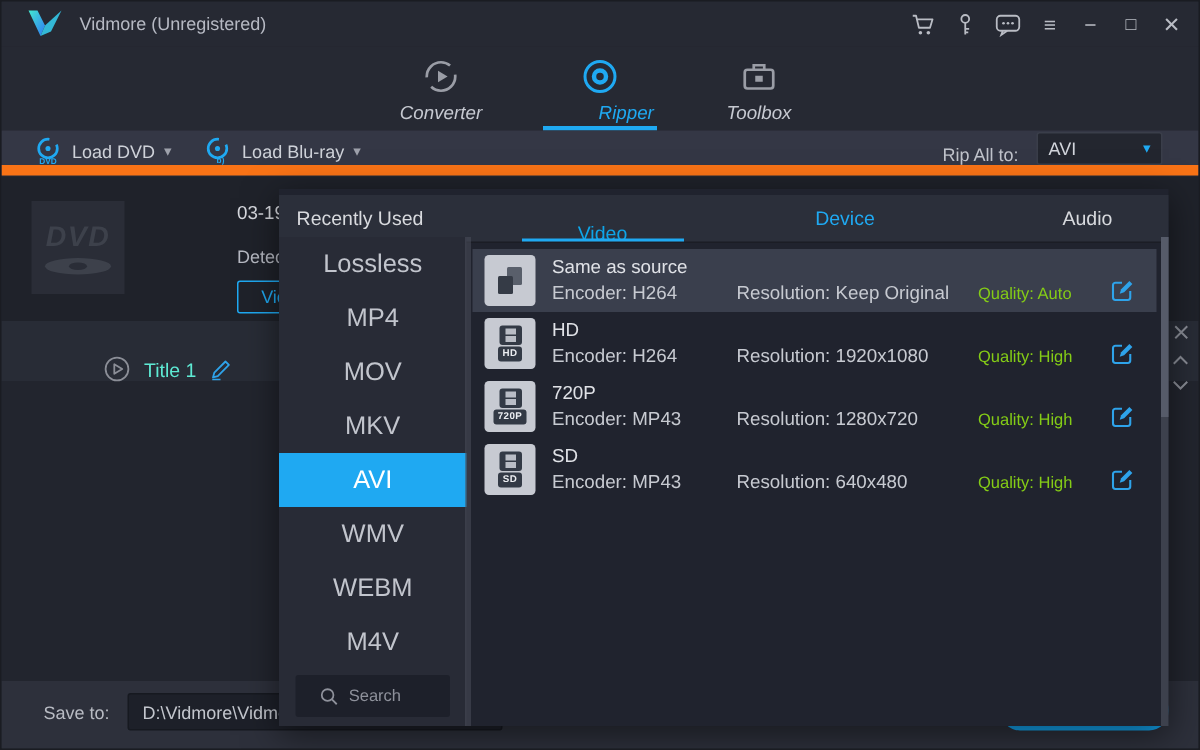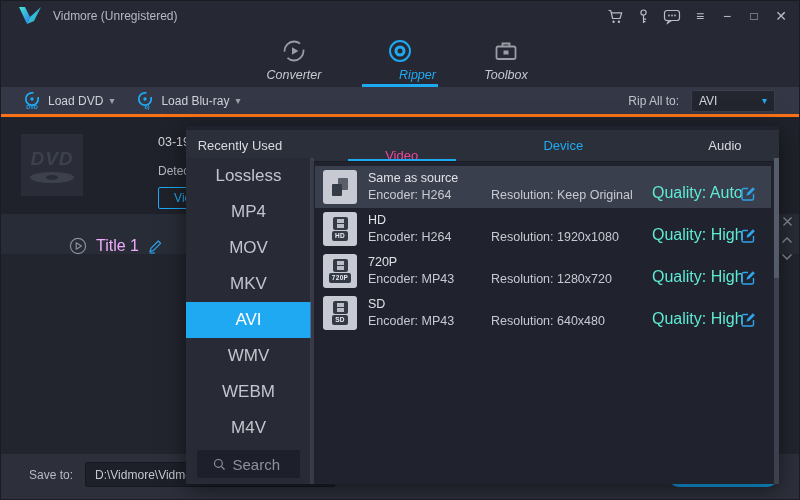--- a/index.html
+++ b/index.html
@@ -16,80 +16,80 @@
   .tb-icons { position:absolute; right:10px; top:0; height:30px; display:flex; align-items:center; gap:11px; }
   .tb-icons .uni { color:#b9bcc4; font-size:14px; line-height:1; cursor:default; width:16px; text-align:center; }
   .tb-icons svg { display:block; }
   
   .nav { position:absolute; top:30px; left:0; right:0; height:56px; background:#262933; display:flex; justify-content:center; gap:26px; }
   .nav-tab { width:80px; display:flex; flex-direction:column; align-items:center; justify-content:flex-start; padding-top:7px; position:relative; cursor:pointer; }
   .nav-tab .nlabel { margin-top:4px; font-size:12.5px; color:#c6c9d1;font-style:italic; }
   .nav-tab.active .nlabel { color:#1fa9f2;margin-left:35px; }
   .nav-tab.active::after { content:""; position:absolute; bottom:0; left:2px; right:2px; height:3px; background:#1fa9f2; }
   
-  .toolbar { position:absolute; top:86px; left:0; right:0; height:30px; background:#343745; display:flex; align-items:center; border-bottom:3px solid #f97316; }
+  .toolbar { position:absolute; top:86px; left:0; right:0; height:30px; background:#343745; display:flex; align-items:flex-end; border-bottom:7px solid #f97316; }
   .load-btn { display:flex; align-items:center; gap:6px; margin-left:22px; color:#cfd2d9; cursor:pointer; }
   .load-btn .chev { color:#9ea1ab; font-size:10px; }
   .ripall { position:absolute; right:120px; color:#c0c3cb; }
   .ripall-select { position:absolute; right:24px; width:84px; height:22px; background:#23262f; border:1px solid #3a3e4a; border-radius:2px; display:flex; align-items:center; padding:0 7px; cursor:pointer; }
   .ripall-select .val { flex:1; color:#d2d5dc; }
   .ripall-select .chev { color:#1fa9f2; font-size:10px; }
   
   .band-source { position:absolute; top:117px; left:0; right:0; height:96px; background:#1f222a; }
   .band-title  { position:absolute; top:213px; left:0; right:0; height:40px; background:#282c36; }
   .band-rest   { position:absolute; top:253px; left:0; right:0; height:207px; background:#22252e; }
   
   .dvd-thumb { position:absolute; top:133px; left:20px; width:62px; height:62px; background:#2a2d37; display:flex; flex-direction:column; align-items:center; justify-content:center; }
   .dvd-word { font-weight:bold; font-style:italic; font-size:19px; letter-spacing:1px; color:#3d414b; }
   .dvd-ellipse { width:44px; height:11px; border-radius:50%; background:#3d414b; margin-top:2px; position:relative; }
   .dvd-ellipse::after { content:""; position:absolute; left:16px; top:3px; width:12px; height:5px; border-radius:50%; background:#2a2d37; }
   .src-title { position:absolute; top:134px; left:157px; color:#d6d8de; font-size:12.5px; white-space:nowrap; }
   .src-detected { position:absolute; top:163px; left:157px; color:#b6b9c2; white-space:nowrap; }
   .view-btn { position:absolute; top:186px; left:157px; width:58px; height:22px; border:1px solid #1fa9f2; border-radius:2px; color:#1fa9f2; display:flex; align-items:center; justify-content:center; cursor:pointer; background:transparent; font-size:12px; }
   
   .title-row { position:absolute; top:236px; left:68px; display:flex; align-items:center; gap:9px; }
-  .title-row .tlabel { color:#f0abfc; font-size:16px; }
+  .title-row .tlabel { color:#5eead4; font-size:13px; }
   
   .edge-controls { position:absolute; top:215px; right:4px; width:16px; display:flex; flex-direction:column; align-items:center; gap:9px; }
   
   .bottombar { position:absolute; bottom:0; left:0; right:0; height:45px; background:#2d303b; z-index:1; }
   .save-label { position:absolute; left:28px; top:14px; color:#b8bbc3; }
   .save-field { position:absolute; left:84px; top:8px; width:250px; height:25px; background:#1d2029; border:1px solid #161920; border-radius:2px; display:flex; align-items:center; padding:0 9px; color:#c3c6cd; white-space:nowrap; overflow:hidden; cursor:text; }
   .rip-btn { position:absolute; right:20px; top:6px; width:112px; height:27px; border-radius:13px; background:#12a3ee; border:none; z-index:5; cursor:pointer; }
   
   .panel { position:absolute; left:185px; top:125px; width:593px; height:358px; background:#20232e; z-index:20; box-shadow:0 6px 22px rgba(0,0,0,0.5); }
   .panel-header { position:absolute; top:4px; left:0; right:0; height:32px; background:#2b2f3a; border-bottom:1px solid #1b1d25; display:flex; justify-content:space-between; }
   .ptab { width:108px; display:flex; align-items:center; justify-content:center; color:#d8dade; font-size:13px; position:relative; cursor:pointer; }
-  .ptab.active { color:#ec4899;margin-top:20px; }
+  .ptab.active { color:#0ea5e9;margin-top:20px; }
   .ptab.active::after { content:""; position:absolute; bottom:0; left:0; right:0; height:2px; background:#1fa9f2; }
   .ptab.accent { color:#1fa9f2; }
   
   .fmt-col { position:absolute; top:32px; bottom:0; left:0; width:125px; background:#282b36; }
   .fmt-item { height:36px; display:flex; align-items:center; justify-content:center; color:#c2c5cd; font-size:17px; cursor:pointer; }
   .fmt-item.selected { background:#1fa9f2; color:#ffffff; margin:0; }
   .fmt-scroll { position:absolute; top:32px; bottom:0; left:124px; width:4px; background:#4a4e5b; opacity:0.55; }
   .search-box { position:absolute; left:11px; bottom:6px; width:103px; height:28px; background:#1d202a; border-radius:2px; display:flex; align-items:center; justify-content:center; gap:7px; }
-  .search-box input { width:52px; background:transparent; border:none; outline:none; color:#8e919b; font-size:15px; font-family:"Liberation Sans", sans-serif; }
+  .search-box input { width:52px; background:transparent; border:none; outline:none; color:#8e919b; font-size:11px; font-family:"Liberation Sans", sans-serif; }
   .search-box input::placeholder { color:#8e919b; }
   
   .preset-list { position:absolute; left:129px; top:40px; right:8px; }
   .preset-row { position:relative; height:42px; cursor:pointer; }
   .preset-row.selected { background:#3a3f4d; }
   .p-icon { position:absolute; left:8px; top:4px; width:34px; height:34px; background:#c7cad2; border-radius:3px; display:flex; flex-direction:column; align-items:center; justify-content:center; }
   .copy-glyph { position:relative; width:16px; height:18px; }
   .copy-glyph .back { position:absolute; right:0; top:0; width:10px; height:12px; background:#595f6b; border-radius:1px; }
   .copy-glyph .front { position:absolute; left:0; bottom:0; width:10px; height:12px; background:#353b46; border-radius:1px; }
   .film-glyph { width:15px; height:13px; background:#333a46; border-radius:2px; position:relative; }
   .film-glyph::before, .film-glyph::after { content:""; position:absolute; left:4px; width:7px; height:4px; background:#b9bdc6; }
   .film-glyph::before { top:2px; } .film-glyph::after { bottom:2px; }
   .p-badge { margin-top:1px; background:#333a46; color:#eceef2; font-size:6.5px; font-weight:bold; padding:1px 3px; border-radius:2px; line-height:1.1; letter-spacing:0.3px; }
   .p-name { position:absolute; left:53px; top:5px; color:#e0e2e7; font-size:12.5px; }
   .p-enc  { position:absolute; left:53px; bottom:6px; color:#c7cad1; font-size:12.5px; }
   .p-res  { position:absolute; left:176px; bottom:6px; color:#c7cad1; font-size:12.5px; }
-  .p-qual { position:absolute; left:337px; bottom:6px; color:#5eead4; font-size:16px; }
+  .p-qual { position:absolute; left:337px; bottom:6px; color:#84cc16; font-size:11px; }
   .p-edit { position:absolute; right:14px; bottom:6px; width:17px; height:17px; cursor:pointer; }
   .panel-scroll { position:absolute; top:32px; bottom:0; right:0; width:5px; background:#3d414d; }
   .panel-scroll .thumb { position:absolute; top:0; left:0; right:0; height:120px; background:#565b69; }
 </style>
 </head>
 <body>
 
 <div class="app">
 
   <div class="titlebar">

